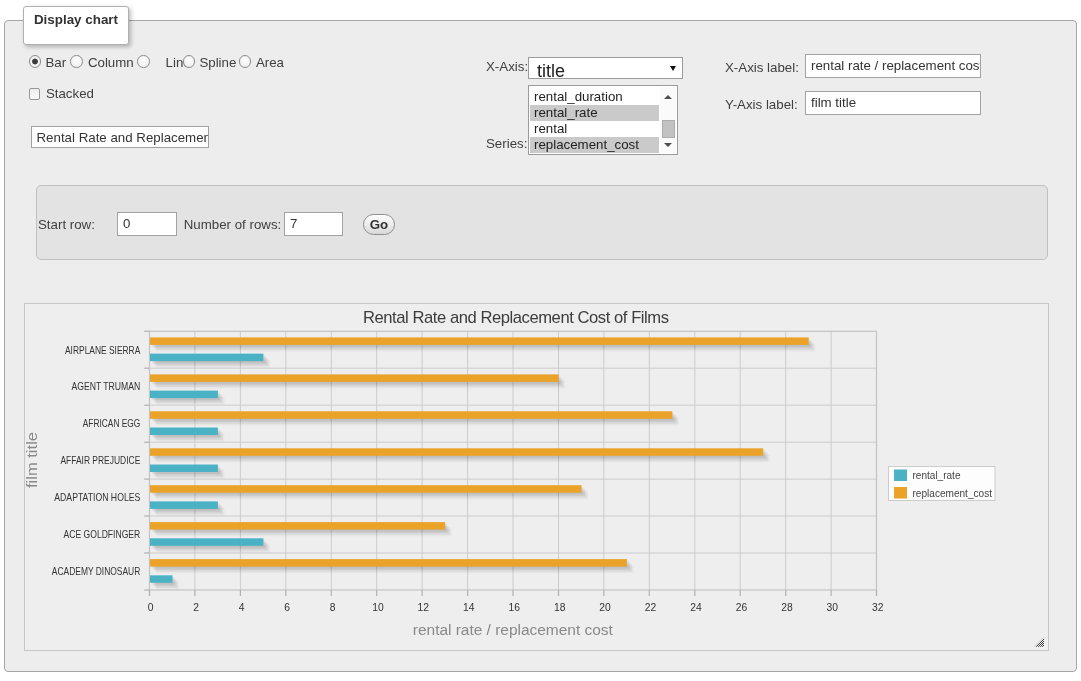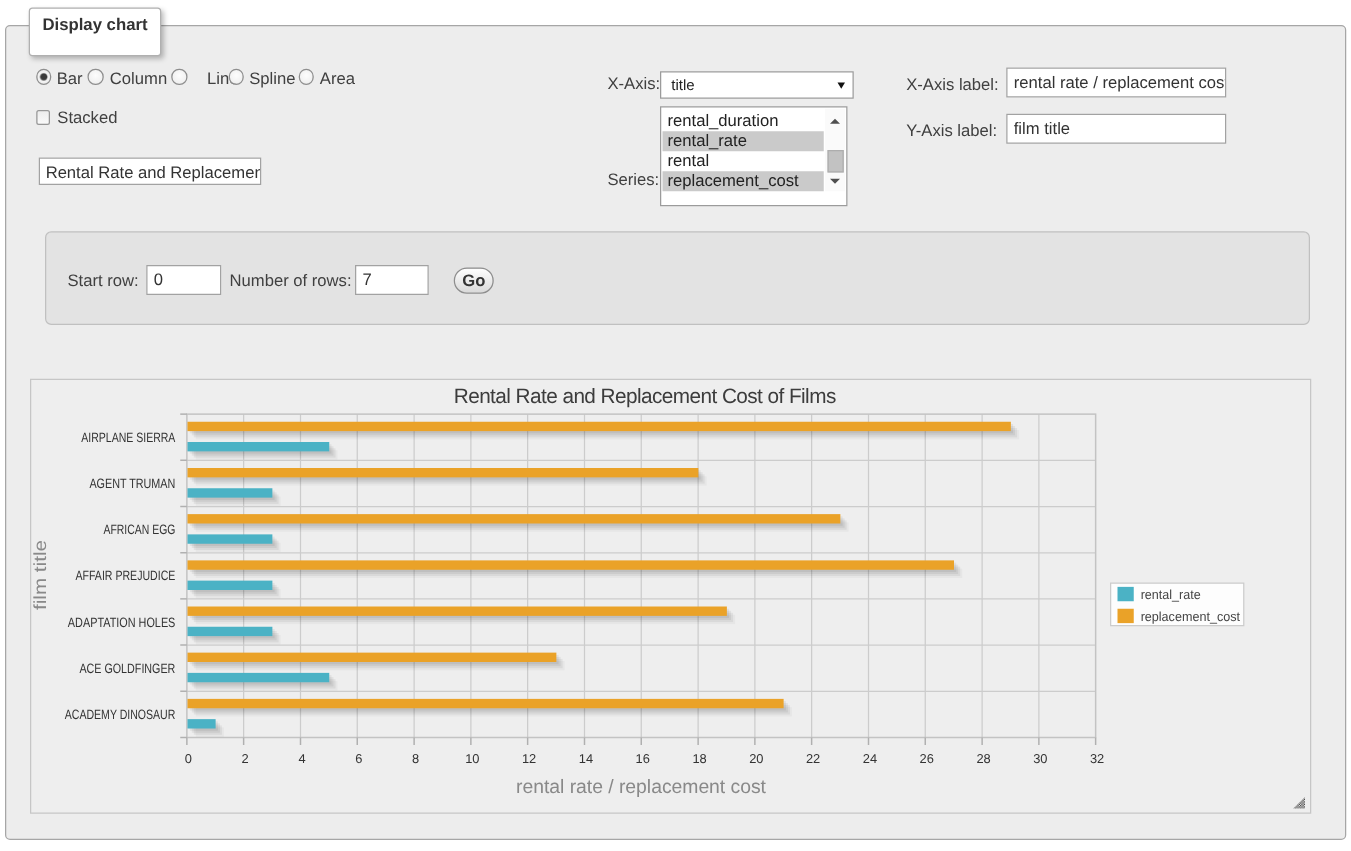--- a/index.html
+++ b/index.html
@@ -6,23 +6,23 @@
 html,body { width:1081px; height:681px; background:#fff; font-family:"Liberation Sans", sans-serif; position:relative; overflow:hidden; }
 .abs { position:absolute; }
 #fs { left:4px; top:20px; width:1073px; height:652px; background:#ededed; border:1px solid #a6a6a6; border-radius:4px; }
 #fslegend { left:23px; top:6px; width:106px; height:39px; background:#fff; border:1px solid #b0b0b0; border-radius:3px; box-shadow:2px 2px 4px rgba(0,0,0,0.25); font-size:13.4px; font-weight:bold; color:#333; text-align:center; line-height:26px; }
 .lbl { font-size:13.3px; color:#404040; white-space:nowrap; }
 .radio { width:12.5px; height:12.5px; border-radius:50%; border:1px solid #8e8e8e; background:radial-gradient(circle at 50% 40%, #fdfdfd 0%, #ebebeb 100%); }
 .radio.checked { background:radial-gradient(circle, #3a3a3a 0 2.4px, #f5f5f5 3.4px, #e9e9e9 6.3px); }
 .checkbox { width:11.5px; height:11.5px; border:1px solid #979797; border-radius:2px; background:linear-gradient(#ededed,#fafafa); }
 .tinput { border:1px solid #a2a2a2; background:#fff; font-size:13.3px; color:#333; padding:0 0 0 5px; line-height:21px; white-space:nowrap; overflow:hidden; }
 #selXaxis { left:528px; top:57px; width:155px; height:22px; border:1px solid #9b9b9b; border-radius:0; background:#fff; }
-#selXaxis .txt { position:absolute; left:8px; top:3px; font-size:12px; color:#222; }
+#selXaxis .txt { position:absolute; left:8px; top:3px; font-size:18px; color:#222; }
 #selXaxis .arr { position:absolute; right:6px; top:8px; width:0; height:0; border-left:3.5px solid transparent; border-right:3.5px solid transparent; border-top:5.5px solid #111; }
-#series { left:528px; top:85px; width:150px; height:80px; border:1px solid #9b9b9b; background:#fff; overflow:hidden; }
+#series { left:528px; top:85px; width:150px; height:70px; border:1px solid #9b9b9b; background:#fff; overflow:hidden; }
 #series .opt { position:absolute; left:1px; width:129px; height:16px; font-size:13.3px; color:#222; padding-left:4px; line-height:16px; white-space:nowrap; }
 #series .opt.sel { background:#cacaca; }
 #sbar { position:absolute; right:1px; top:1px; width:16px; height:66px; background:#fafafa; }
 #sbar .sarr { position:absolute; left:3.5px; width:0; height:0; border-left:4.5px solid transparent; border-right:4.5px solid transparent; }
 #sbar .up { top:8px; border-bottom:4.5px solid #4f4f4f; }
 #sbar .dn { bottom:6px; border-top:4.5px solid #4f4f4f; }
 #sbar .thumb { position:absolute; left:1.5px; top:32.8px; width:13px; height:17.8px; background:#c2c2c2; border:1px solid #adadad; }
 #toolbar { left:36px; top:185px; width:1012px; height:75px; background:#e3e3e3; border:1px solid #c0c0c0; border-radius:5px; }
 #gobtn { left:363px; top:214px; width:32px; height:21px; border:1px solid #8e8e8e; border-radius:11px; background:linear-gradient(#fefefe,#d9d9d9); font-size:13.3px; font-weight:bold; color:#333; text-align:center; line-height:19px; }
 #chartbox { left:24px; top:303px; width:1025px; height:348px; background:#eeeeee; border:1px solid #c6c6c6; }
@@ -66,21 +66,21 @@
       <span class="sarr dn"></span>
     </div>
 </div>
 
 <div class="abs lbl" style="left:725px; top:59.5px;">X-Axis label:</div>
 <div class="abs tinput" style="left:805px; top:54px; width:176px; height:24px; line-height:22px;">rental rate / replacement cost</div>
 <div class="abs lbl" style="left:725px; top:97px;">Y-Axis label:</div>
 <div class="abs tinput" style="left:805px; top:91px; width:176px; height:24px; line-height:22px;">film title</div>
 
 <div id="toolbar" class="abs"></div>
-<div class="abs lbl" style="left:38px; top:217px;margin-left:16px;">Start row:</div>
+<div class="abs lbl" style="left:38px; top:217px;">Start row:</div>
 <div class="abs tinput" style="left:117px; top:212px; width:60px; height:24px; line-height:22px;">0</div>
 <div class="abs lbl" style="left:183.7px; top:217px;">Number of rows:</div>
 <div class="abs tinput" style="left:284px; top:212px; width:59px; height:24px; line-height:22px;">7</div>
 <div id="gobtn" class="abs">Go</div>
 
 <div id="chartbox" class="abs"></div>
 <svg class="abs" style="left:0;top:0;" width="1081" height="681" viewBox="0 0 1081 681">
 <g stroke="#cccccc" stroke-width="1">
 <line x1="194.9" y1="331.3" x2="194.9" y2="590.0"></line>
 <line x1="240.4" y1="331.3" x2="240.4" y2="590.0"></line>

